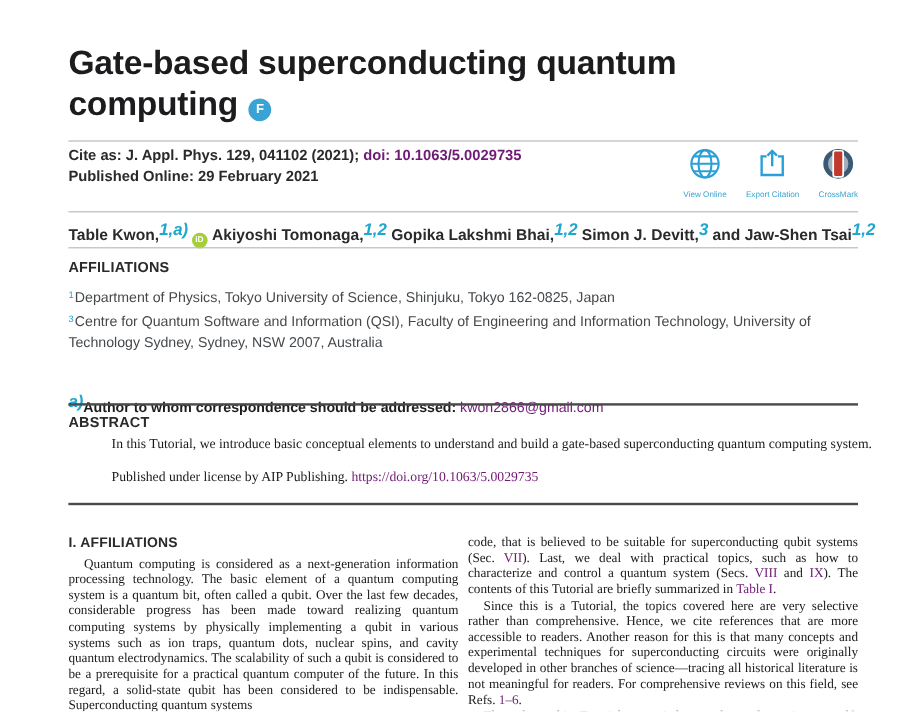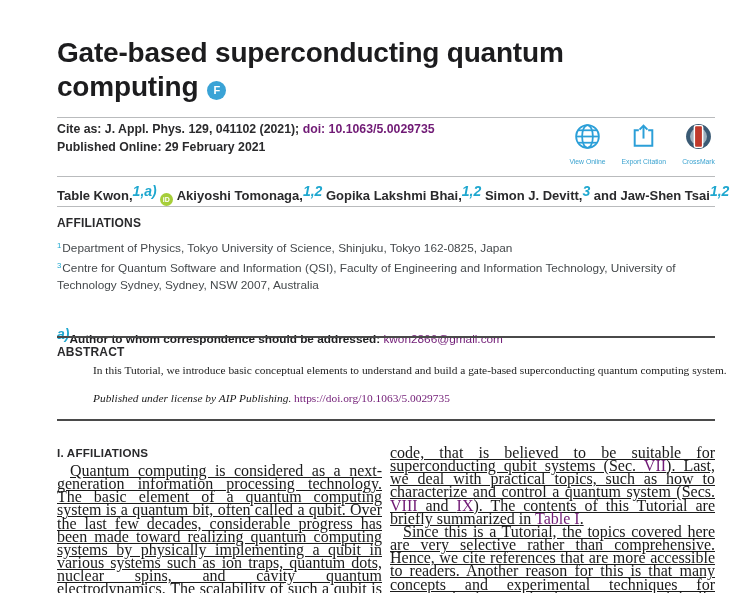--- a/index.html
+++ b/index.html
@@ -29,36 +29,36 @@
            color:#2a2a2c;white-space:nowrap;}
 
   .sec{position:absolute;left:0;margin:0;font-size:12px;font-weight:bold;color:#2a2a2c;
        letter-spacing:0.2px;}
 
   .affs{position:absolute;top:237px;left:0;width:658px;font-size:11.8px;line-height:17px;
         color:#45494c;}
   .sup{color:#1ea7cf;font-size:14px;vertical-align:4px;letter-spacing:0;font-style:italic;}
   .lnk{color:#701a75;}
   .b{font-weight:bold;text-align:right;}
-  .i{font-style:italic;}
+  .i{}
   .aff-sup{color:#1ea7cf;font-size:7.8px;vertical-align:4px;margin-right:1px;}
 
   .corr{position:absolute;top:306px;left:0;width:658px;font-size:11.8px;color:#1d1d1f;margin-top:20px;}
 
   .serif{font-family:"Liberation Serif",serif;color:#1a1a1a;margin-left:36px;}
   .abs-text{position:absolute;top:363px;left:0;width:658px;font-size:11.4px;
             line-height:15px;text-align:justify;}
   .license{position:absolute;top:392px;left:0;width:658px;font-size:11.4px;}
 
   .columns{position:absolute;top:446px;left:0;width:658px;height:147px;overflow:hidden;
            display:flex;gap:8px;}
   .col{width:325px;height:160px;overflow:hidden;}
   .intro-h{position:static;font-size:11.6px;margin:0 0 5px 0;}
-  .body-p{margin:0;font-family:"Liberation Serif",serif;font-size:16px;line-height:13.15px;
-          text-align:justify;color:#1a1a1a;text-decoration:underline;}
+  .body-p{margin:0;font-family:"Liberation Serif",serif;font-size:11px;line-height:13.15px;
+          text-align:justify;color:#1a1a1a;}
   .body-p.indent{text-indent:13px;}
 
   .orcid{display:inline-block;width:13px;height:13px;border-radius:50%;background:#a6ce39;
          color:#fff;font-size:7px;font-weight:bold;text-align:center;line-height:13px;
          margin:0 4px 0 3px;vertical-align:-2px;font-family:"Liberation Sans",sans-serif;
          font-style:normal;}
 </style>
 </head>
 <body>
 

